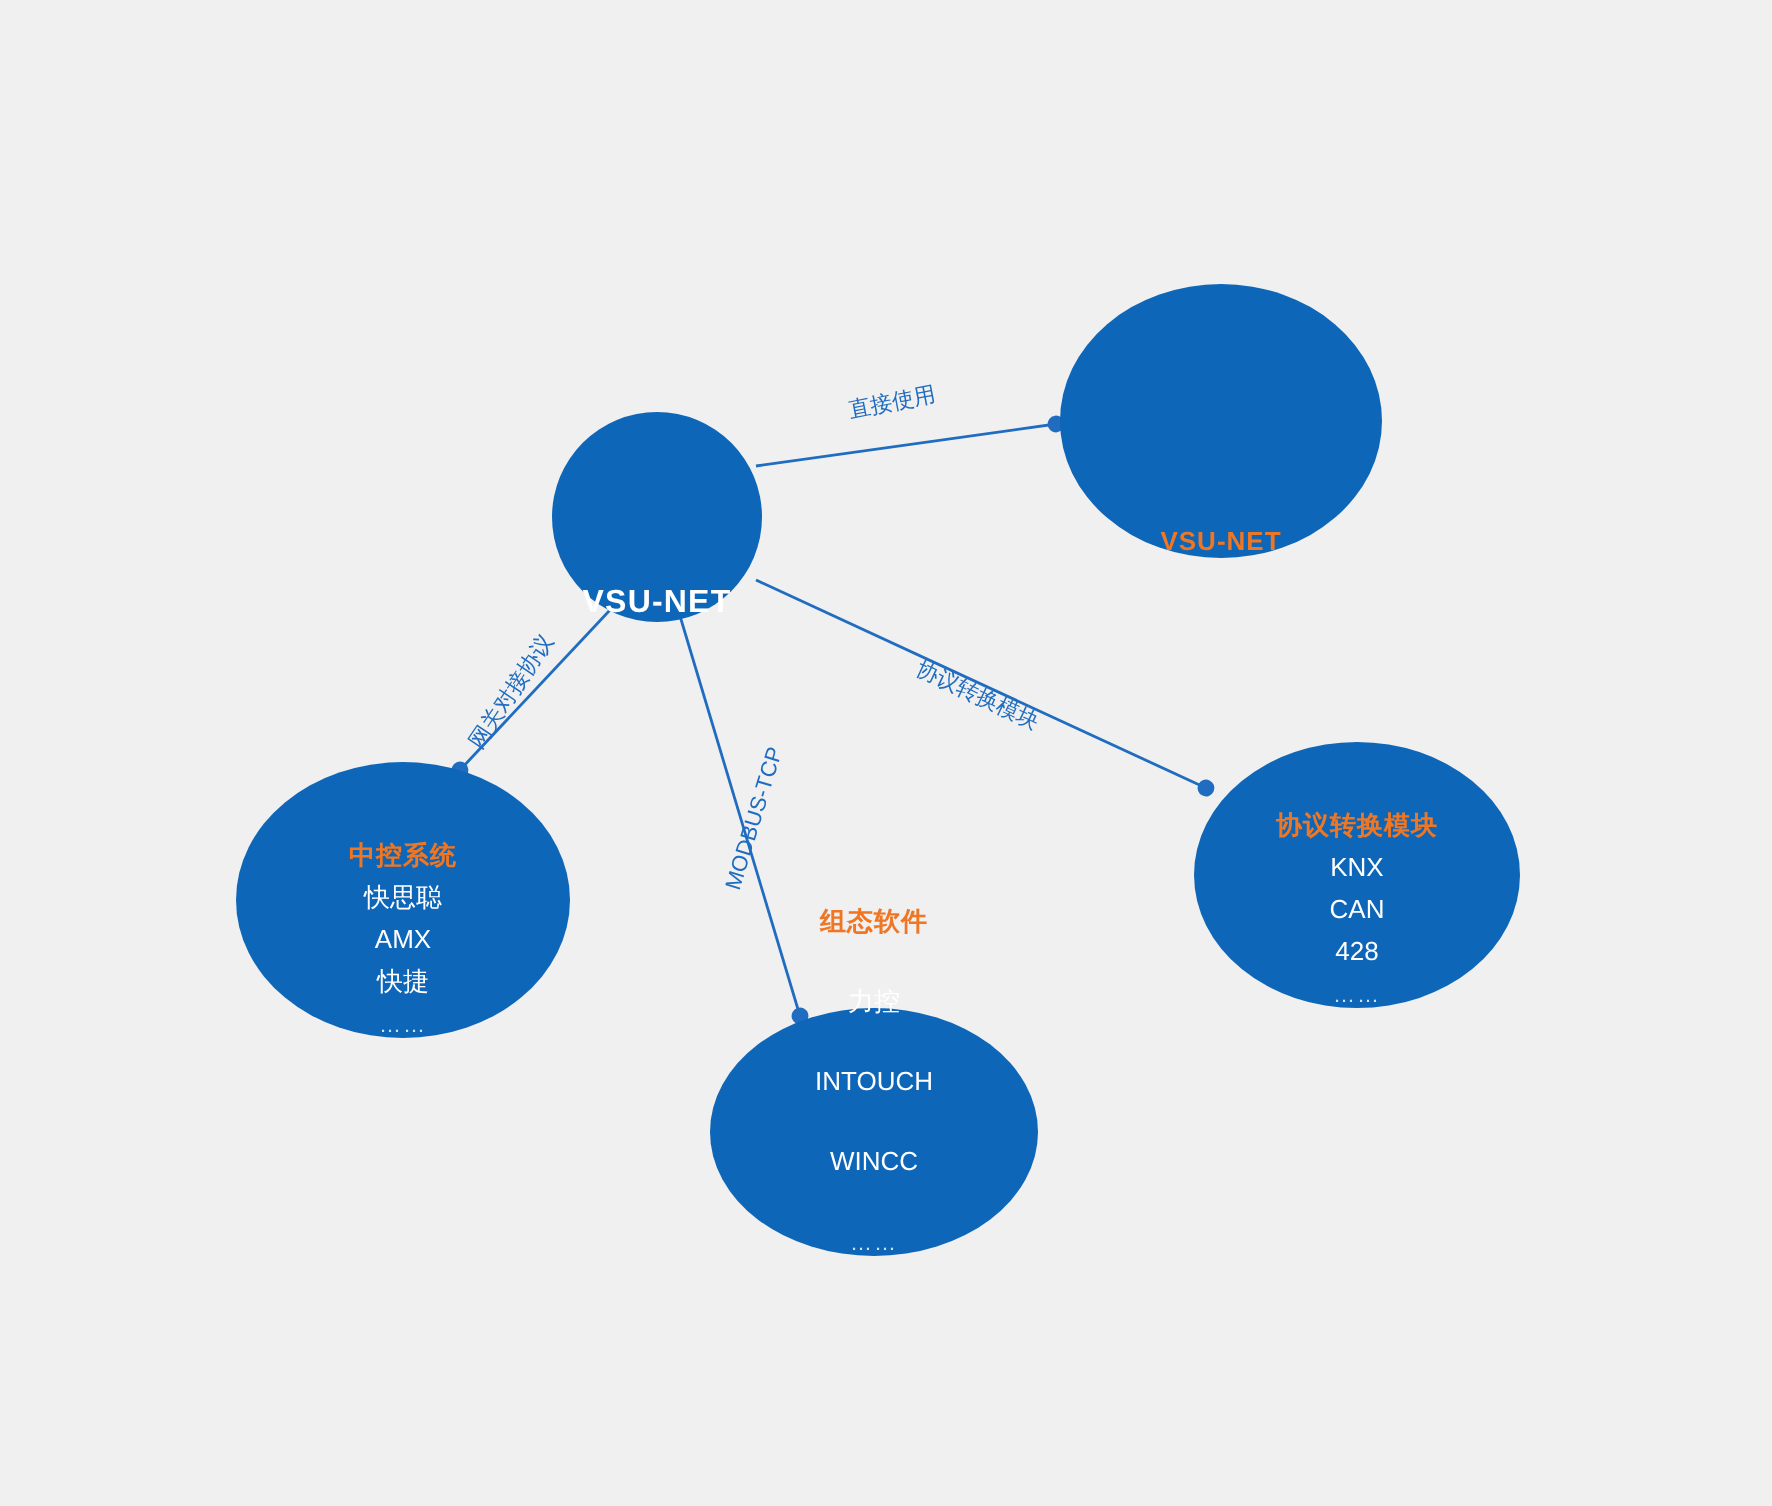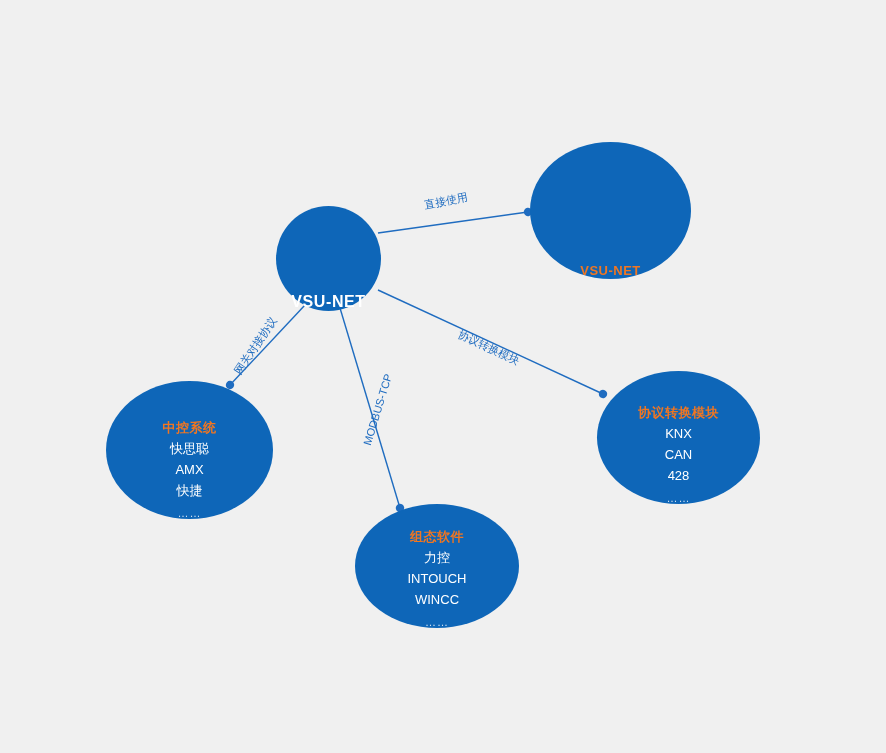--- a/index.html
+++ b/index.html
@@ -78,31 +78,32 @@
     top: 142px;
     width: 161px;
     height: 137px;
   }
   #node-vsunet .node-title {
     margin-bottom: 0;
     font-size: 13px;
   }
   
   #node-control {
-    left: 106px;
+    left: 118px;
     top: 381px;
     width: 167px;
     height: 138px;
   }
   
   #node-scada {
     left: 355px;
     top: 504px;
     width: 164px;
     height: 124px;
+    gap: 19px;
   }
   
   #node-protocol {
     left: 597px;
     top: 371px;
     width: 163px;
     height: 133px;
   }
   .edge-label {
     position: absolute;

